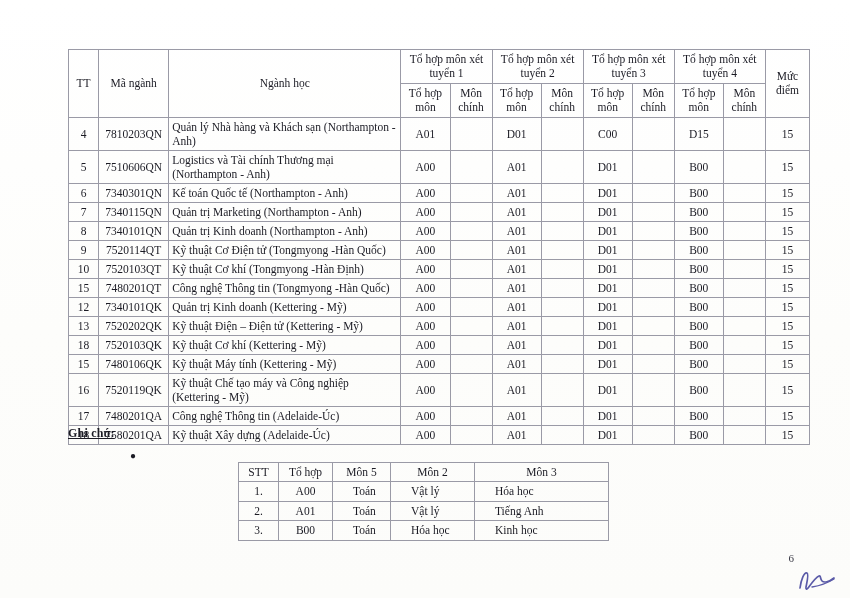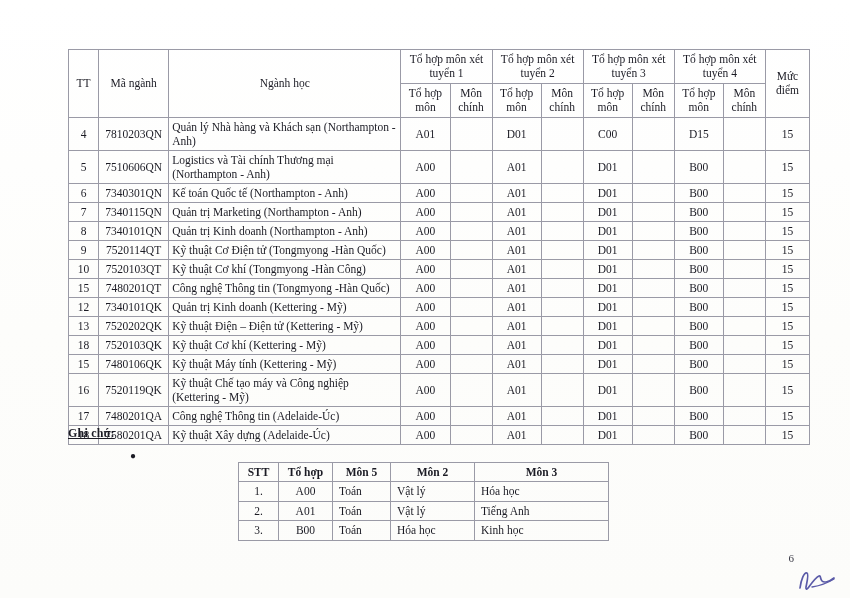--- a/index.html
+++ b/index.html
@@ -97,26 +97,26 @@
     width: 100%;
     table-layout: fixed;
   }
   table.sub th, table.sub td {
     border: 1px solid #9a9aa6;
     font-size: 11.5px;
     padding: 2px 4px;
     line-height: 1.25;
   }
   table.sub th {
-    font-weight: bold;
+    font-weight: normal;
     text-align: center;
   }
   table.sub td.idx { text-align: center; }
   table.sub td.comb { text-align: center; }
-  table.sub td.subj { text-align: left; padding-left: 6px; }
+  table.sub td.subj { text-align: left; padding-left: 20px; }
   col.s-stt  { width: 40px; }
   col.s-th   { width: 54px; }
   col.s-m1   { width: 58px; }
   col.s-m2   { width: 84px; }
   col.s-m3   { width: 134px; }
 
   
   .page-number {
     position: absolute;
     right: 56px;
@@ -256,21 +256,21 @@
             <td class="c"></td>
             <td class="c">D01</td>
             <td class="c"></td>
             <td class="c">B00</td>
             <td class="c"></td>
             <td class="c">15</td>
           </tr>
           <tr>
             <td class="c">10</td>
             <td class="c">7520103QT</td>
-            <td class="l">Kỹ thuật Cơ khí (Tongmyong -Hàn Công)</td>
+            <td class="l">Kỹ thuật Cơ khí (Tongmyong -Hàn Định)</td>
             <td class="c">A00</td>
             <td class="c"></td>
             <td class="c">A01</td>
             <td class="c"></td>
             <td class="c">D01</td>
             <td class="c"></td>
             <td class="c">B00</td>
             <td class="c"></td>
             <td class="c">15</td>
           </tr>

